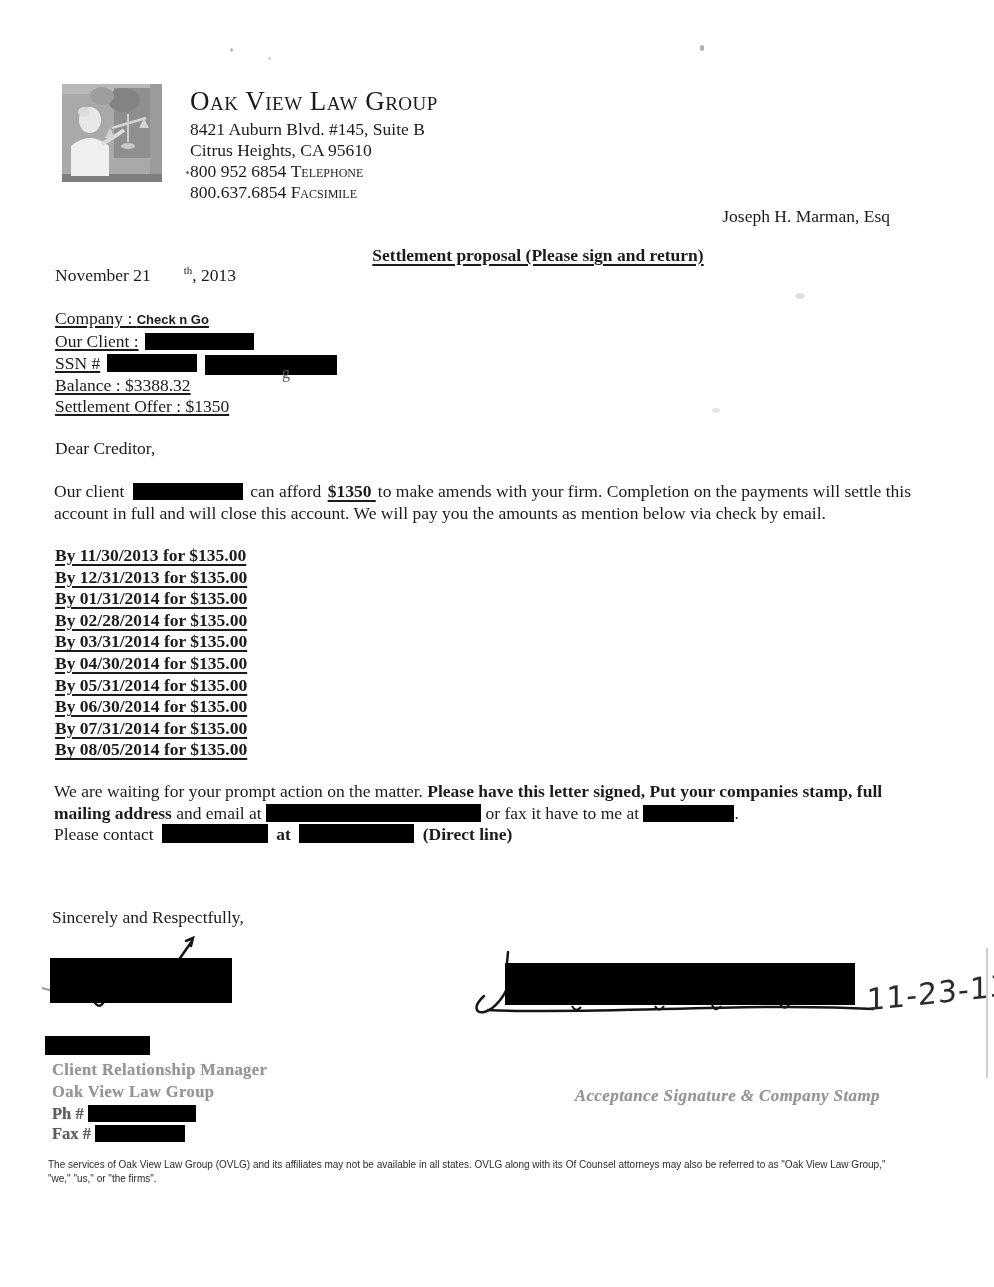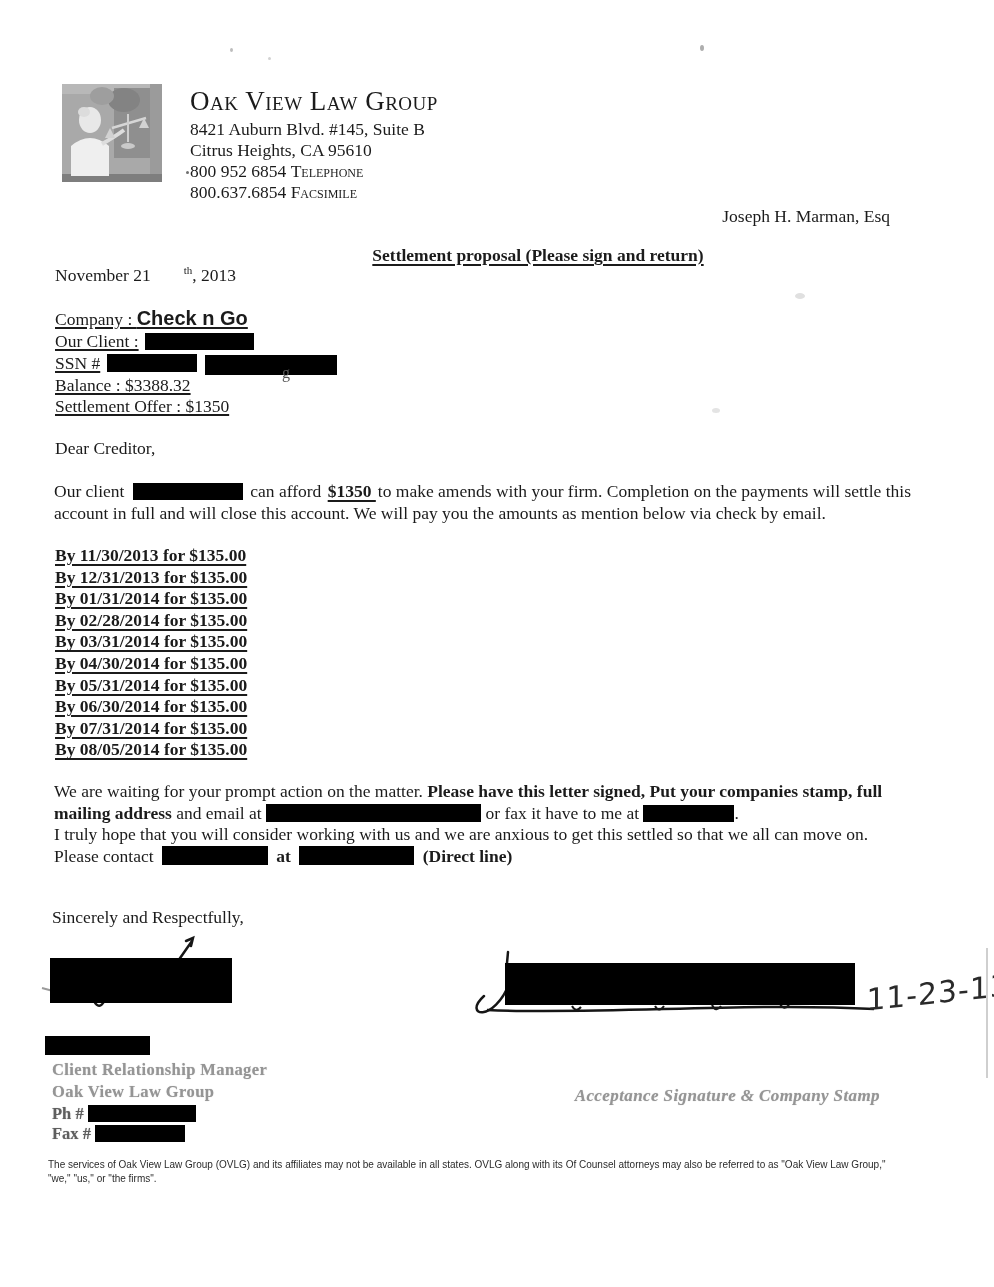--- a/index.html
+++ b/index.html
@@ -19,21 +19,21 @@
   .firm-name{font-size:27px;font-variant:small-caps;letter-spacing:0.5px;line-height:30px;}
   .hdr-line{font-size:17.5px;line-height:21px;}
   .sc{font-variant:small-caps;}
 
   .attorney{font-size:17.5px;}
   .title-row{width:994px;text-align:center;font-size:17.5px;}
   .date-line{font-size:17.5px;}
   .info-line{font-size:17.5px;line-height:21.6px;white-space:nowrap;}
   .body-line{font-size:17.5px;line-height:21.7px;white-space:nowrap;}
   .sched-line{font-size:17.5px;line-height:21.6px;font-weight:bold;}
-  .company-val{font-family:"Liberation Sans","DejaVu Sans",sans-serif;font-weight:bold;font-size:20px;}
+  .company-val{font-family:"Liberation Sans","DejaVu Sans",sans-serif;font-weight:bold;font-size:13px;}
 
   .faded{color:#959595;font-weight:bold;letter-spacing:0.4px;text-shadow:0 0 1px #c2c2c2;}
   .faded-dark{color:#5e5e5e;font-weight:bold;text-shadow:0 0 1px #aaa;}
   .caption{font-size:17px;}
   .sender-line{font-size:16.5px;line-height:20px;}
   .footer-line{font-size:10px;line-height:14px;color:#2b2b2b;}
 
   .handwritten{
     font-family:"DejaVu Sans",sans-serif;font-size:30px;color:#2a2a2a;
     transform:rotate(-6deg) skewX(-6deg);letter-spacing:1px;white-space:nowrap;
@@ -140,21 +140,20 @@
     <div class="sched-line"><span class="uthick">By 08/05/2014 for $135.00</span></div>
   </div>
 
   <div class="abs" style="left:54px;top:781px;">
     <div class="body-line">
       <span>We are waiting for your prompt action on the matter. </span><span class="b">Please have this letter signed, Put your companies stamp, full</span>
     </div>
     <div class="body-line">
       <span class="b">mailing address</span><span> and email at </span><span class="bar" style="width:215px;height:18px;"></span><span> or fax it have to me at </span><span class="bar" style="width:91px;height:17px;"></span><span>.</span>
     </div>
-    <div class="body-line">I truly hope that you will consider working with us and we are anxious to get this settled so that we all can move on.</div>
     <div class="body-line">
       <span>Please contact</span>
       <span class="bar" style="width:106px;height:19px;margin:0 4px;"></span>
       <span class="b">at</span>
       <span class="bar" style="width:115px;height:19px;margin:0 4px;"></span>
       <span class="b">(Direct line)</span>
     </div>
   </div>
 
   <div class="abs body-line" style="left:52px;top:907px;">Sincerely and Respectfully,</div>

